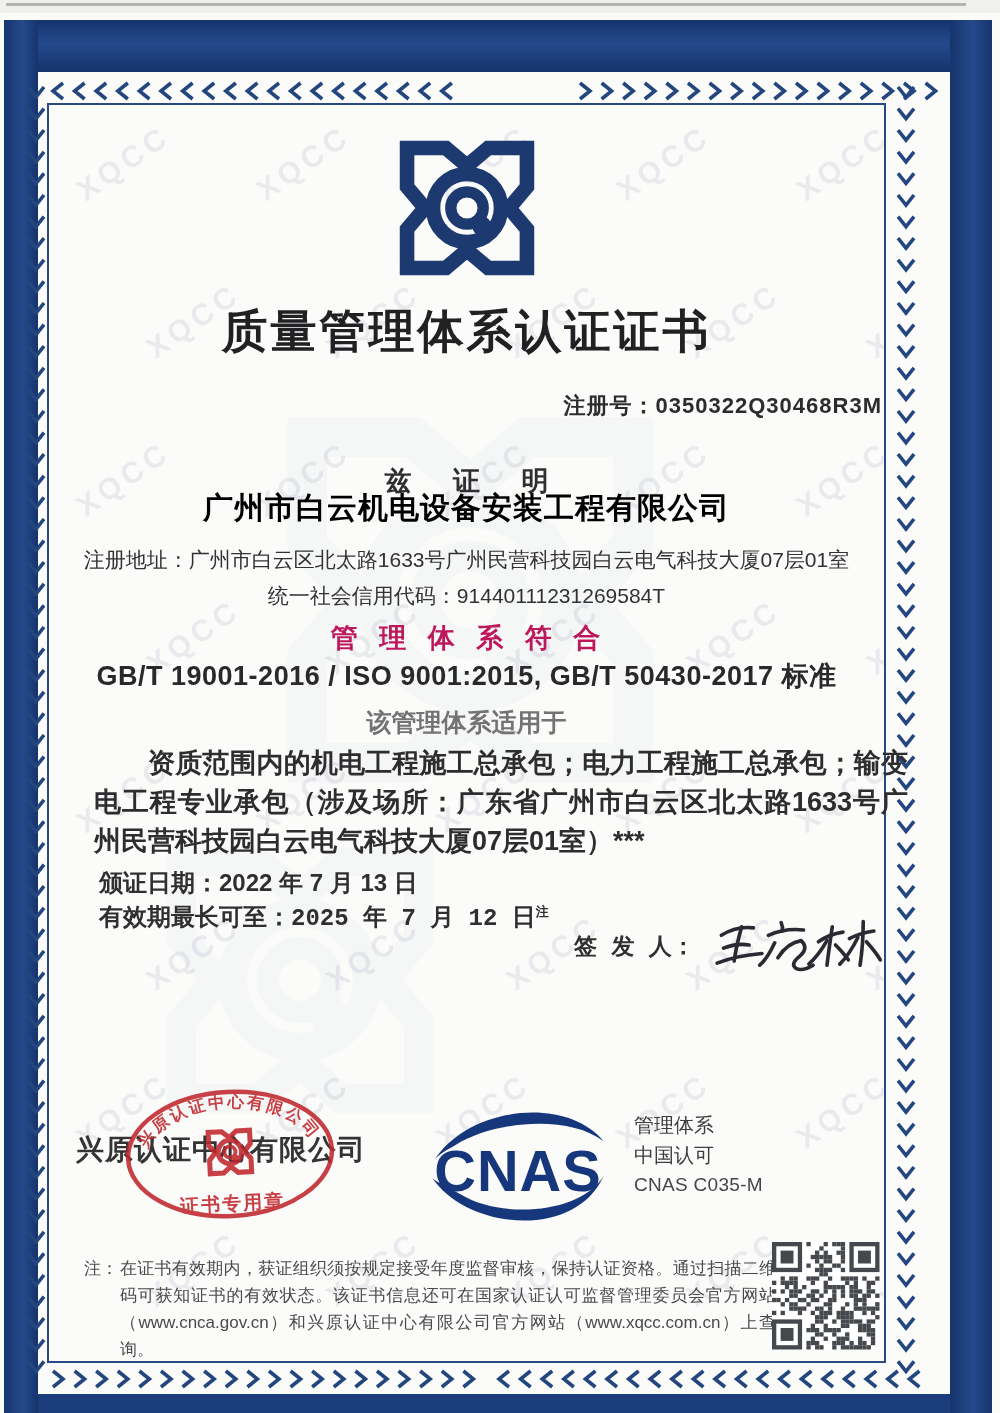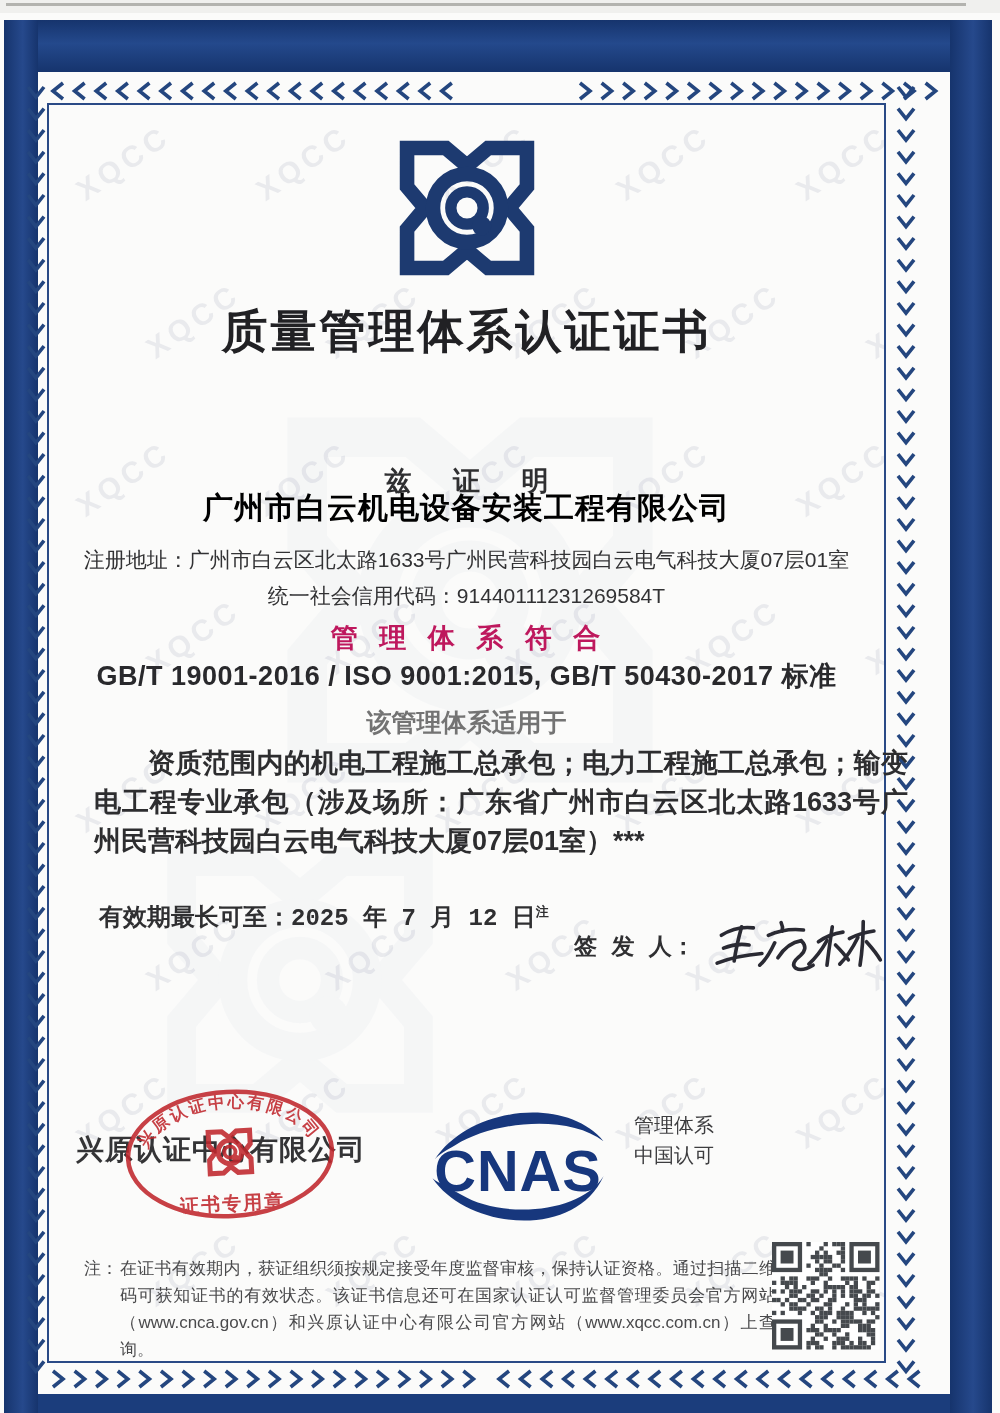--- a/index.html
+++ b/index.html
@@ -340,29 +340,33 @@
     </svg>
   <svg class="wm-emblem" style="left:140px;top:820px" width="320" height="320">
       <use href="#xqcc-mark" width="320" height="320"></use>
     </svg>
 
   <svg class="abs logo-top" width="162" height="166" viewBox="0 0 100 100">
       <use href="#xqcc-mark" width="100" height="100"></use>
     </svg>
   <div class="abs ctr title">质量管理体系认证证书</div>
 
+  <div class="abs regline">
+    <span>注册号：</span><span>0350322Q30468R3M</span>
+  </div>
 
   <div class="abs ctr certify">兹 证 明</div>
   <div class="abs ctr company">广州市白云机电设备安装工程有限公司</div>
   <div class="abs ctr addr">注册地址：广州市白云区北太路1633号广州民营科技园白云电气科技大厦07层01室</div>
   <div class="abs ctr credit">统一社会信用代码：91440111231269584T</div>
   <div class="abs ctr conform">管 理 体 系 符 合</div>
   <div class="abs ctr standards">GB/T 19001-2016 / ISO 9001:2015, GB/T 50430-2017 标准</div>
   <div class="abs ctr scopehead">该管理体系适用于</div>
   <div class="abs scope">资质范围内的机电工程施工总承包；电力工程施工总承包；输变电工程专业承包（涉及场所：广东省广州市白云区北太路1633号广州民营科技园白云电气科技大厦07层01室）***</div>
+  <div class="abs issued">颁证日期：2022 年 7 月 13 日</div>
   <div class="abs valid">
     <span>有效期最长可至：2025 年 7 月 12 日</span><sup>注</sup>
   </div>
 
   <div class="abs signer-row">
     <span class="signer-label">签 发 人：</span>
     <svg width="185" height="64" viewBox="0 0 170 60">
       <title>王宏林</title>
       <g fill="none" stroke="#2a2a33" stroke-width="3.4" stroke-linecap="round">
         <path d="M8,20 q14,-9 30,-7"></path>
@@ -399,20 +403,21 @@
   <svg class="abs cnas-logo" width="176" height="136" viewBox="0 0 170 132">
     <g fill="#17377d">
       <path d="M4,58 C38,6 132,-4 168,40 C134,14 62,20 24,44 C15,49 8,53 4,58 Z"></path>
       <path d="M2,76 C36,126 140,136 168,74 C146,110 70,116 30,92 C18,85 8,81 2,76 Z"></path>
     </g>
     <text x="85" y="88" text-anchor="middle" font-size="56" font-weight="700" letter-spacing="1" fill="#17377d" font-family="Liberation Sans, sans-serif">CNAS</text>
   </svg>
   <div class="abs cnas-text">
     <div class="cjk">管理体系</div>
     <div class="cjk">中国认可</div>
+    <div class="lat">CNAS C035-M</div>
   </div>
 
   <div class="abs note">
     <span class="note-label">注：</span>
     <span class="note-text">在证书有效期内，获证组织须按规定接受年度监督审核，保持认证资格。通过扫描二维码可获知证书的有效状态。该证书信息还可在国家认证认可监督管理委员会官方网站（www.cnca.gov.cn）和兴原认证中心有限公司官方网站（www.xqcc.com.cn）上查询。</span>
   </div>
   <div class="abs qr" id="qrbox"><svg width="107.5" height="107.5" viewBox="0 0 107.5 107.5">
         <rect width="107.5" height="107.5" fill="#ffffff"></rect>
         <rect x="34.4" y="0" width="4.3" height="4.3" fill="#45494d"></rect>
         <rect x="51.599999999999994" y="0" width="4.3" height="4.3" fill="#45494d"></rect>

